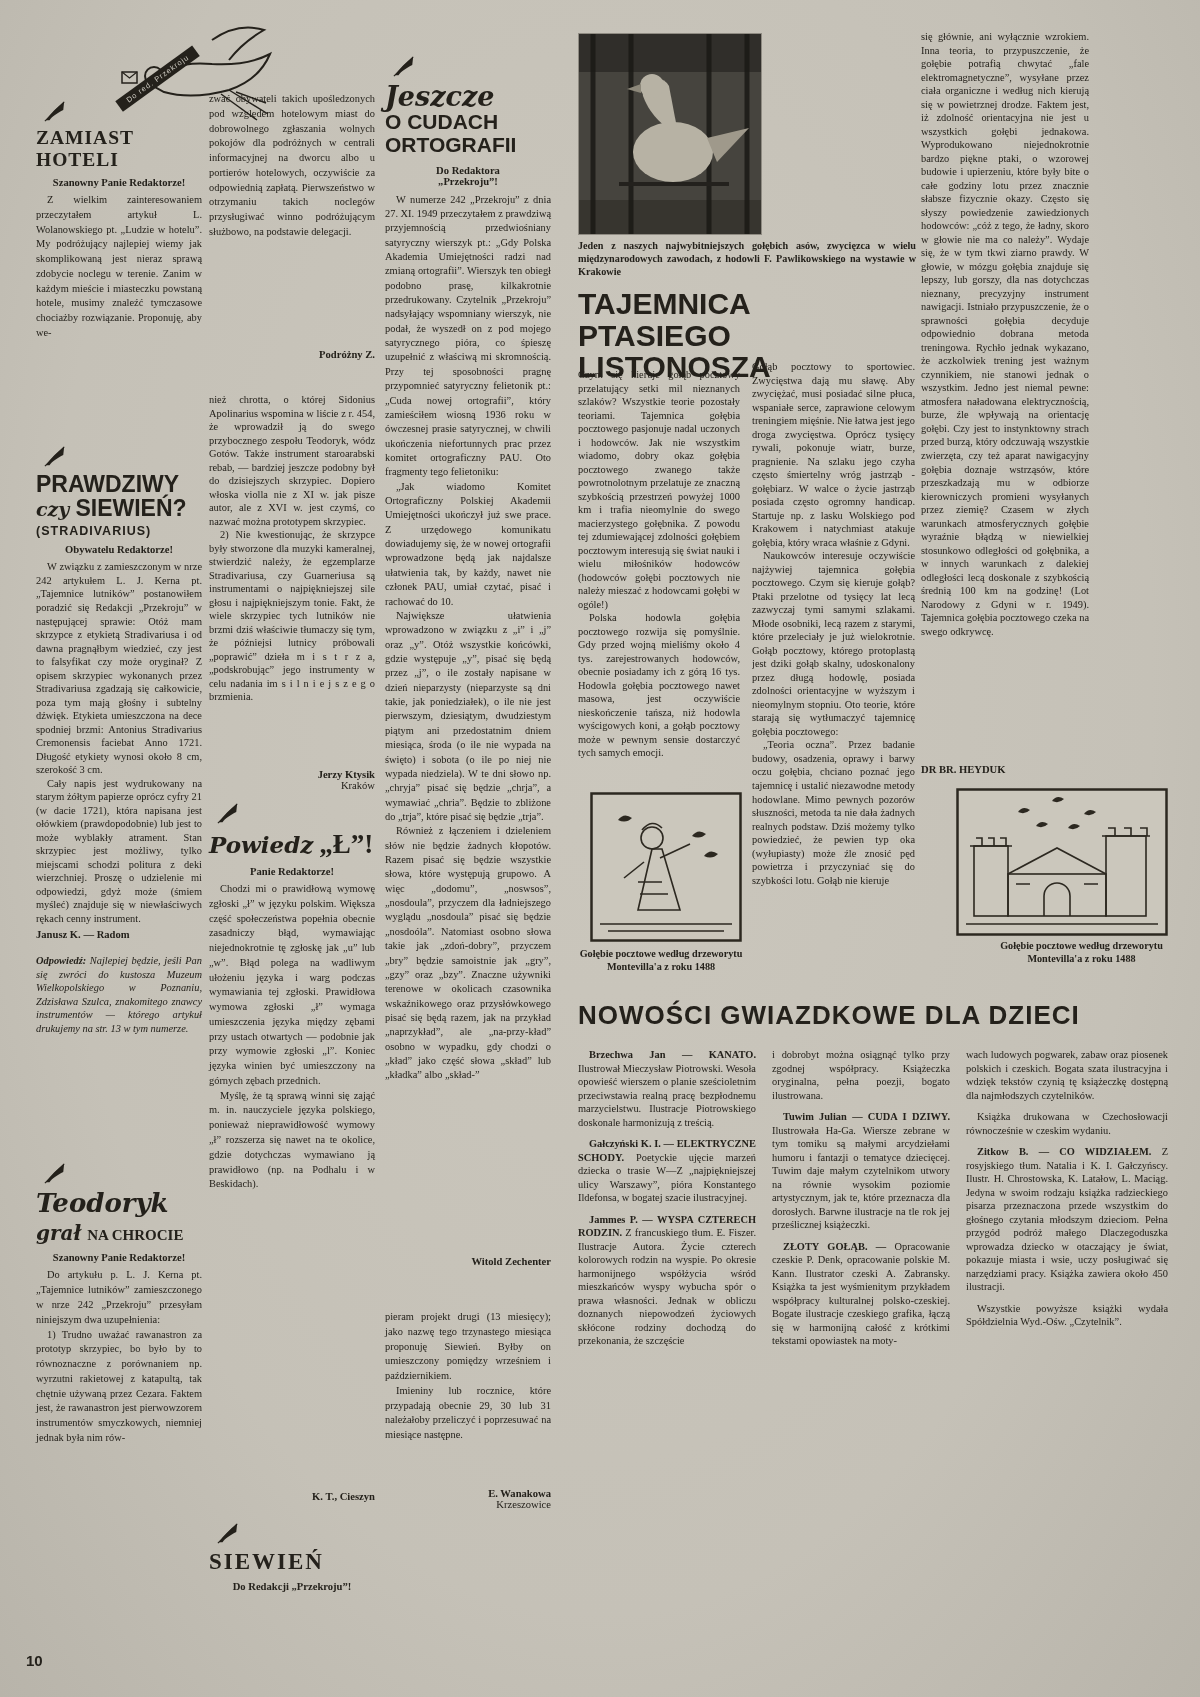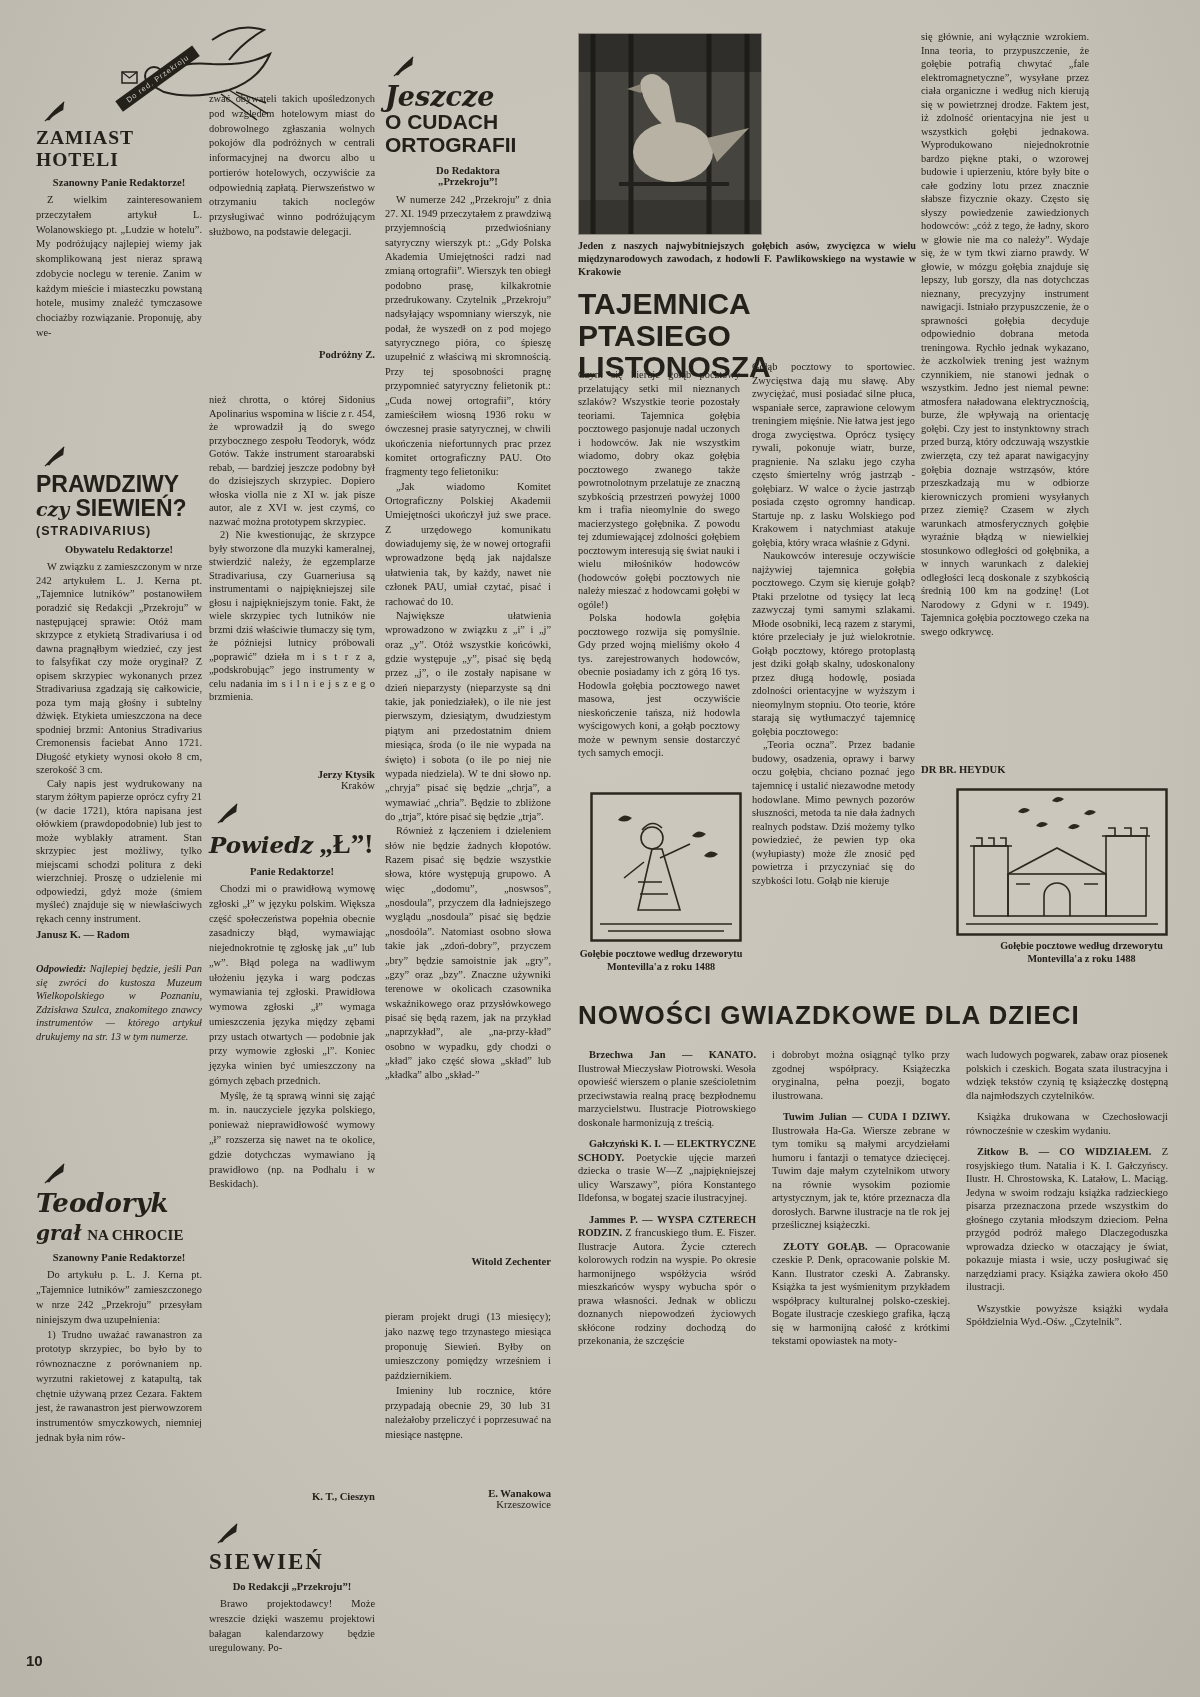--- a/index.html
+++ b/index.html
@@ -80,21 +80,21 @@
         <span class="h-sans" style="font-size:23px">SIEWIEŃ?</span>
       </span>
       <span class="h-sans" style="font-size:12.5px;letter-spacing:1px;display:block;margin-top:4px">(STRADIVARIUS)</span>
     </h2>
     <div class="sal">Obywatelu Redaktorze!</div>
     <div class="bt">
       <p>W związku z zamieszczonym w nrze 242 artykułem L. J. Kerna pt. „Tajemnice lutników” postanowiłem poradzić się Redakcji „Przekroju” w następującej sprawie: Otóż mam skrzypce z etykietą Stradivariusa i od dawna pragnąłbym wiedzieć, czy jest to falsyfikat czy może oryginał? Z opisem skrzypiec wykonanych przez Stradivariusa zgadzają się całkowicie, poza tym mają głośny i subtelny dźwięk. Etykieta umieszczona na dece spodniej brzmi: Antonius Stradivarius Cremonensis faciebat Anno 1721. Długość etykiety wynosi około 8 cm, szerokość 3 cm.</p>
       <p>Cały napis jest wydrukowany na starym żółtym papierze oprócz cyfry 21 (w dacie 1721), która napisana jest ołówkiem (prawdopodobnie) lub jest to może wyblakły atrament. Stan skrzypiec jest możliwy, tylko miejscami schodzi politura z deki wierzchniej. Proszę o udzielenie mi odpowiedzi, gdyż może (śmiem myśleć) znajduje się w niewłaściwych rękach cenny instrument.</p>
     </div>
     <div class="sig">Janusz K. — Radom</div>
-    <div class="bt italic" style="margin-top:22px">
+    <div class="bt italic" style="margin-top:14px">
       <p class="noind"><b>Odpowiedź:</b> <span>Najlepiej będzie, jeśli Pan się zwróci do kustosza Muzeum Wielkopolskiego w Poznaniu, Zdzisława Szulca, znakomitego znawcy instrumentów — którego artykuł drukujemy na str. 13 w tym numerze.</span></p>
     </div>
   </section>
 
   <section class="abs" style="left:209px;top:393px;width:166px;height:398px">
     <div class="bt">
       <p class="noind">nież chrotta, o której Sidonius Apolinarius wspomina w liście z r. 454, że wprowadził ją do swego przybocznego zespołu Teodoryk, wódz Gotów. Także instrument staroarabski rebab, — bardziej jeszcze podobny był do dzisiejszych skrzypiec. Dopiero włoska violla nie z XI w. jak pisze autor, ale z XVI w. jest czymś, co nazwać można prototypem skrzypiec.</p>
       <p>2) Nie kwestionując, że skrzypce były stworzone dla muzyki kameralnej, stwierdzić należy, że egzemplarze Stradivariusa, czy Guarneriusa są instrumentami o najpiękniejszej sile głosu i najpiękniejszym tonie. Fakt, że wiele skrzypiec tych lutników nie brzmi dziś właściwie tłumaczy się tym, że późniejsi lutnicy próbowali „poprawić” dzieła m i s t r z a, „podskrobując” jego instrumenty w celu nadania im s i l n i e j s z e g o brzmienia.</p>
     </div>
     <div class="sig-pin">
@@ -120,23 +120,20 @@
     <div class="sig-pin">K. T., Cieszyn</div>
   </section>
 
   <section class="abs" style="left:209px;top:1522px;width:166px">
     <svg class="orn" width="22" height="22" viewBox="0 0 24 24">
         <path d="M2 22 C8 14 14 8 22 2 L21 11 C15 14 9 18 6 22 Z" fill="#24211b"></path>
         <path d="M1 23 L22 2" stroke="#24211b" stroke-width="1.3" fill="none"></path>
       </svg>
     <h2 class="h-serif center" style="font-size:23px;letter-spacing:2px">SIEWIEŃ</h2>
     <div class="sal" style="width:120px;margin:6px auto 5px">Do Redakcji „Przekroju”!</div>
-    <div class="bt loose">
-      <p>Brawo projektodawcy! Może wreszcie dzięki waszemu projektowi bałagan kalendarzowy będzie uregulowany. Po-</p>
-    </div>
   </section>
 
   <section class="abs" style="left:36px;top:1162px;width:166px">
     <svg class="orn" width="22" height="22" viewBox="0 0 24 24">
         <path d="M2 22 C8 14 14 8 22 2 L21 11 C15 14 9 18 6 22 Z" fill="#24211b"></path>
         <path d="M1 23 L22 2" stroke="#24211b" stroke-width="1.3" fill="none"></path>
       </svg>
     <h2 style="line-height:1.15">
       <span class="script" style="font-size:26px;display:block">Teodoryk</span>
       <span style="display:block">

